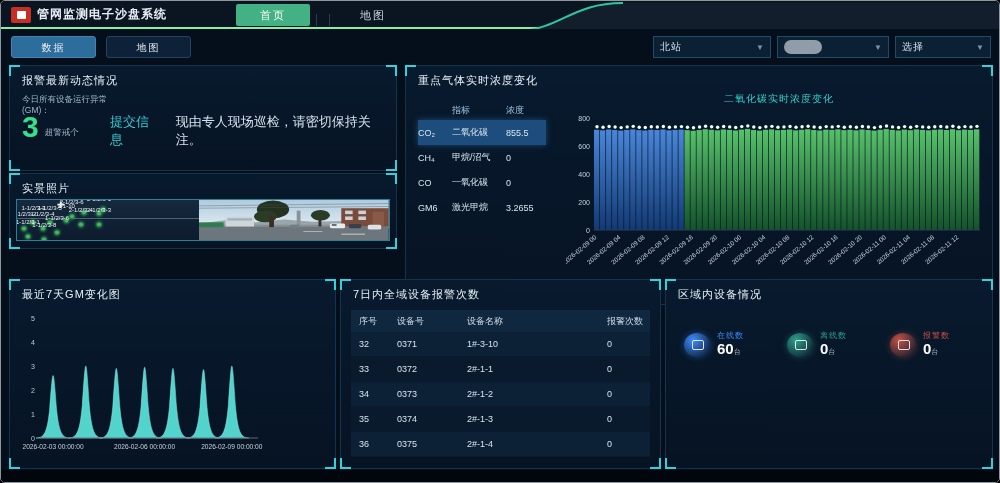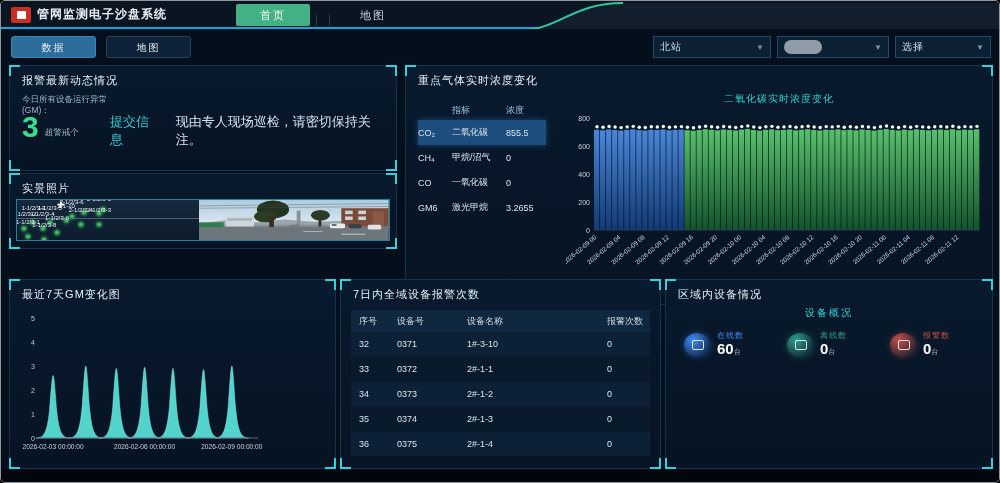--- a/index.html
+++ b/index.html
@@ -4,21 +4,21 @@
 <style>
   * { margin:0; padding:0; box-sizing:border-box; }
   html,body { width:1000px; height:483px; background:#000; }
   body { font-family:"Liberation Sans","DejaVu Sans",sans-serif; }
   #app {
     position:relative; width:1000px; height:483px; overflow:hidden;
     background:#050f1c; border:1px solid #8f979e; border-radius:5px;
   }
   
   #header { position:absolute; left:0; top:0; width:100%; height:28px;
-    background:#0b1522; border-bottom:2px solid #0ea5e9; }
+    background:#0b1522; border-bottom:2px solid #86efac; }
   #header-swoosh { position:absolute; left:0; top:0; pointer-events:none; }
   #logo { position:absolute; left:10px; top:5px; display:flex; align-items:center; gap:6px; }
   #logo .logo-box { width:20px; height:16px; background:#c62f23; border-radius:2px;
     display:flex; align-items:center; justify-content:center; }
   #logo .logo-box i { display:block; width:9px; height:8px; background:#fff; border-radius:1px; }
   #app-title { color:#e7edf4; font-size:12px; letter-spacing:1px; font-weight:bold; }
   #tabs { position:absolute; left:235px; top:3px; height:22px; display:flex; align-items:flex-end; }
   .tab { height:22px; line-height:22px; padding:0 24px; font-size:11px; color:#cdd7e2;
     cursor:pointer; letter-spacing:2px; }
   .tab.active { background:#43b183; color:#ffffff; border-radius:2px; }
@@ -490,21 +490,20 @@
             <span>2#-1-4</span>
             <span>0</span>
           </div>
         </div>
     </div>
   </div>
 
   <div class="panel" id="device-panel">
       <div class="pi"></div>
     <div class="panel-title">区域内设备情况</div>
-    <div id="device-subtitle">设备概况</div>
     <div id="device-stats">
         <div class="stat">
           <div class="stat-icon" style="background: radial-gradient(circle at 35% 30%, rgb(63, 140, 255), rgb(10, 26, 44) 90%); box-shadow: rgba(63, 140, 255, 0.4) 0px 0px 6px;"></div>
           <div class="stat-text">
             <span class="stat-label" style="color: rgb(63, 140, 255);">在线数</span>
             <span class="stat-value">60<span class="unit">台</span></span>
           </div>
         </div>
         <div class="stat">
           <div class="stat-icon" style="background: radial-gradient(circle at 35% 30%, rgb(47, 160, 139), rgb(10, 26, 44) 90%); box-shadow: rgba(47, 160, 139, 0.4) 0px 0px 6px;"></div>

